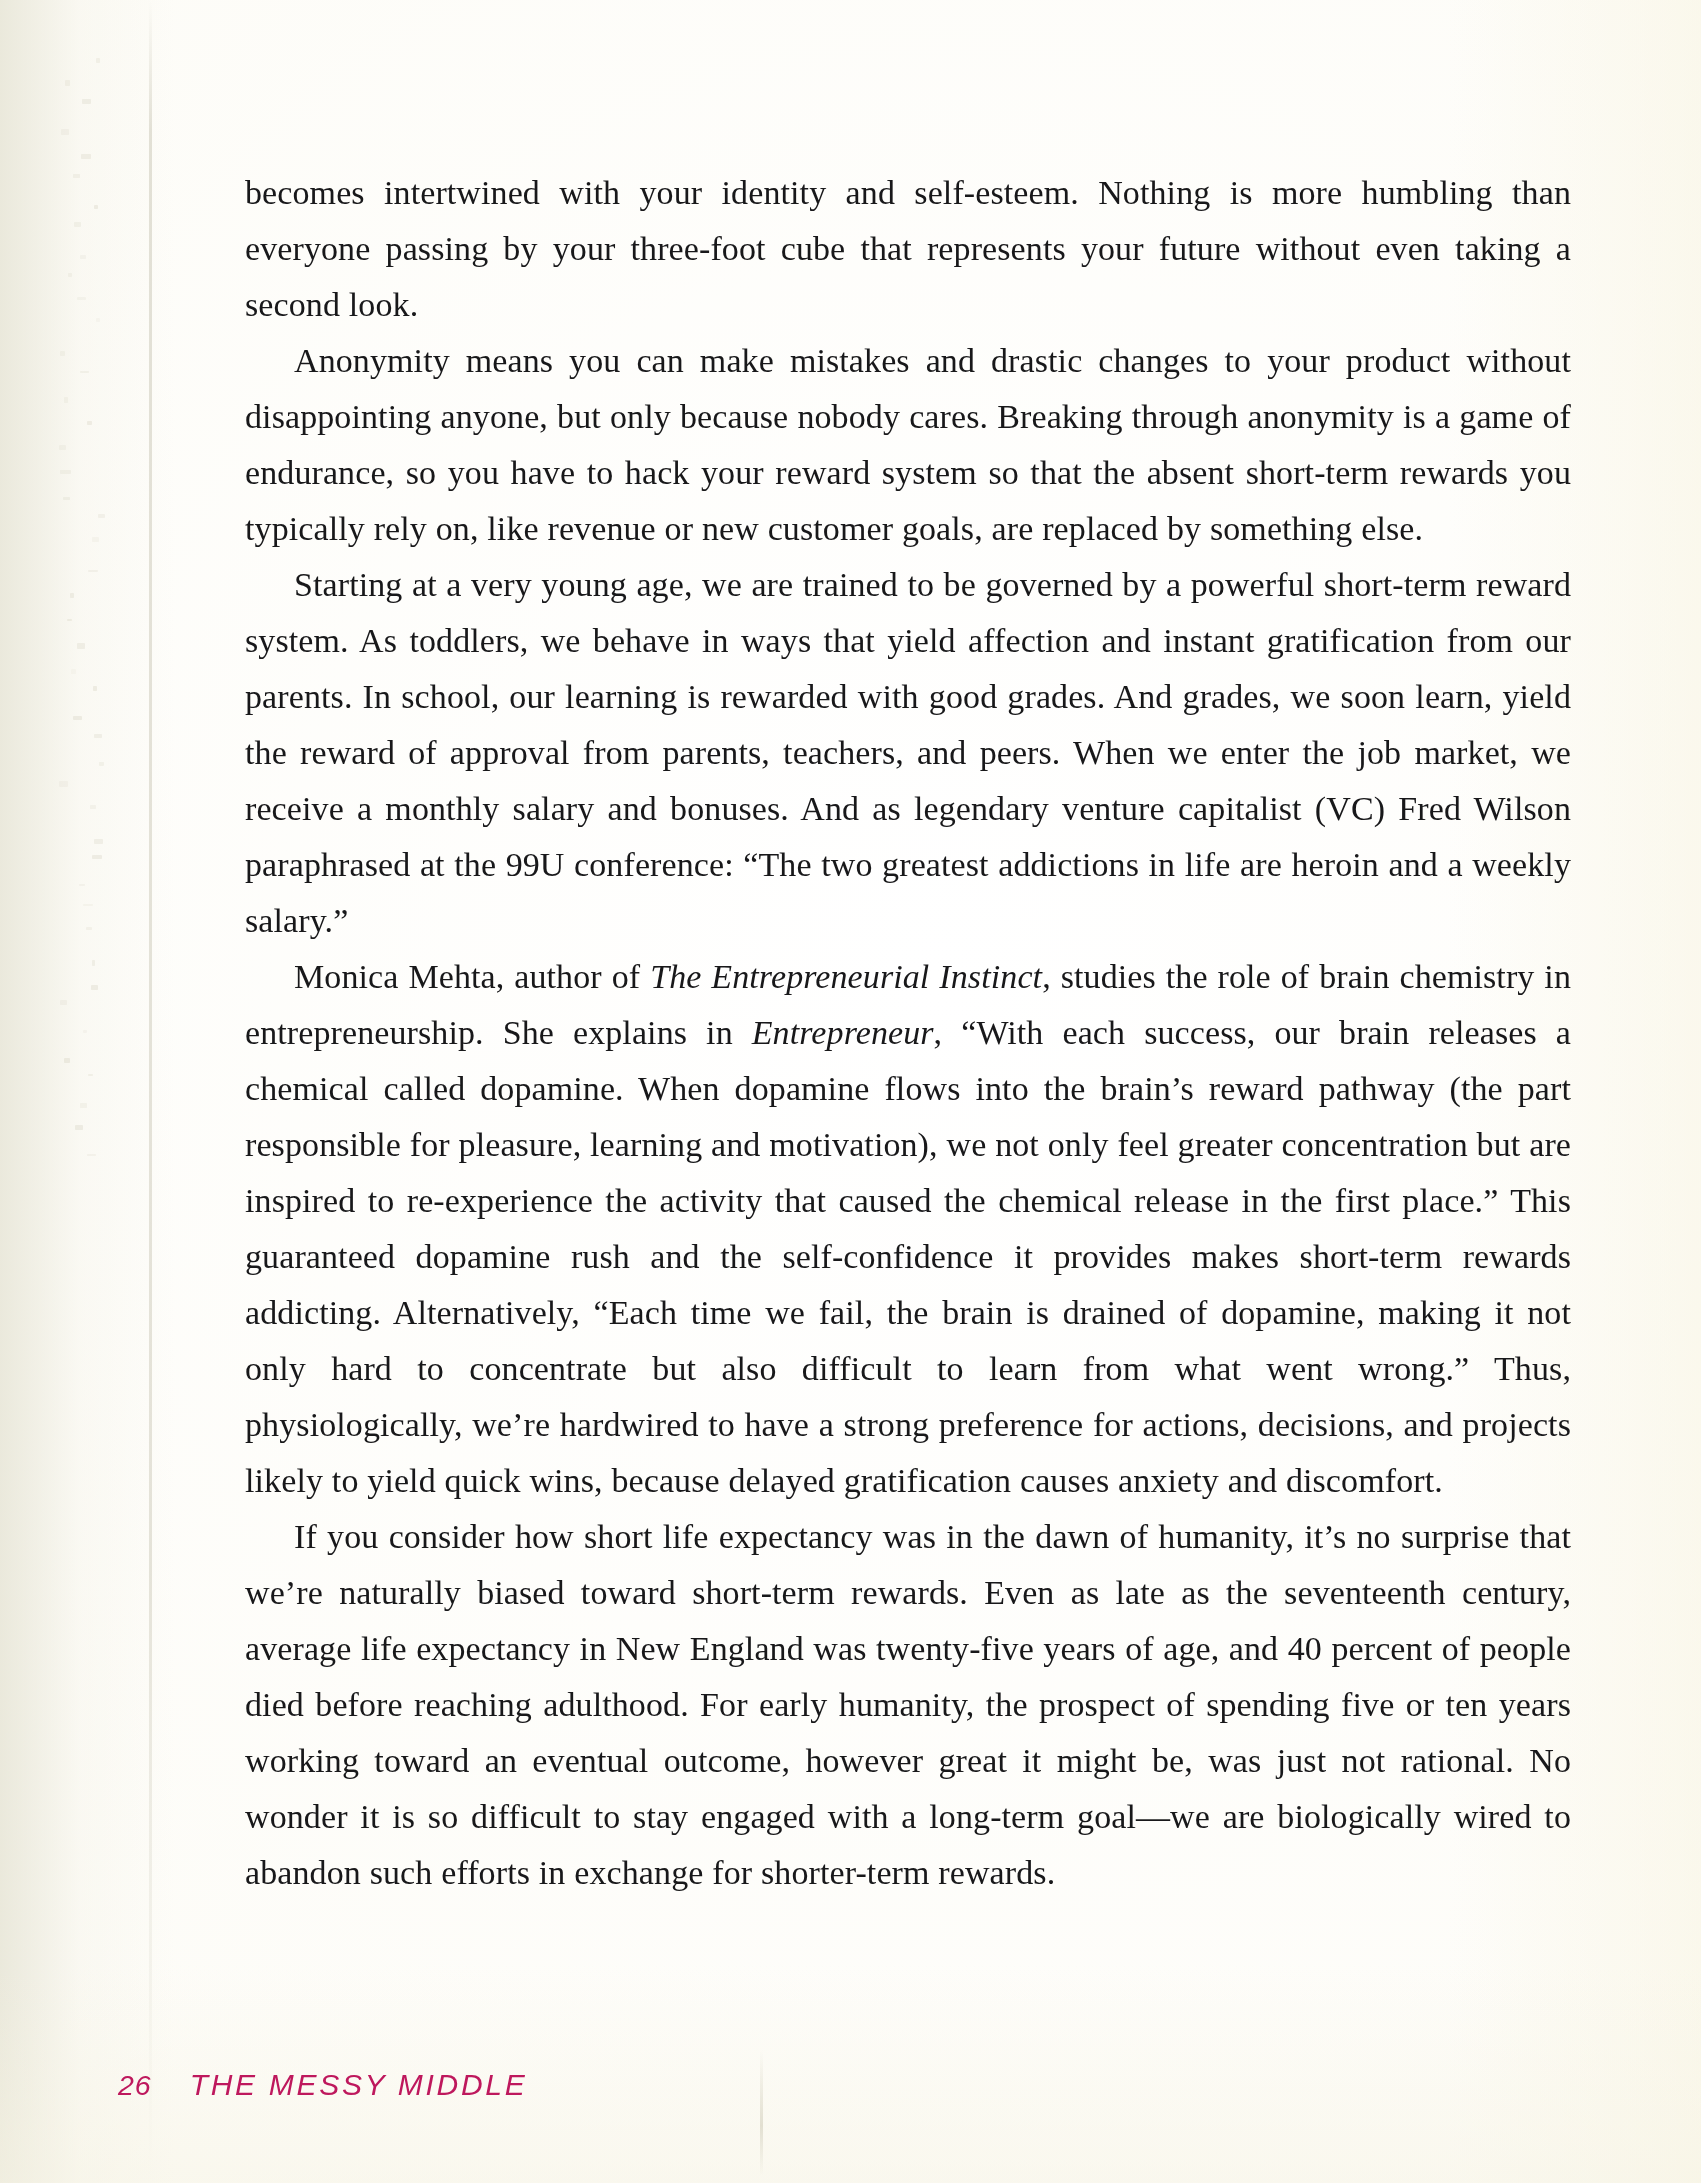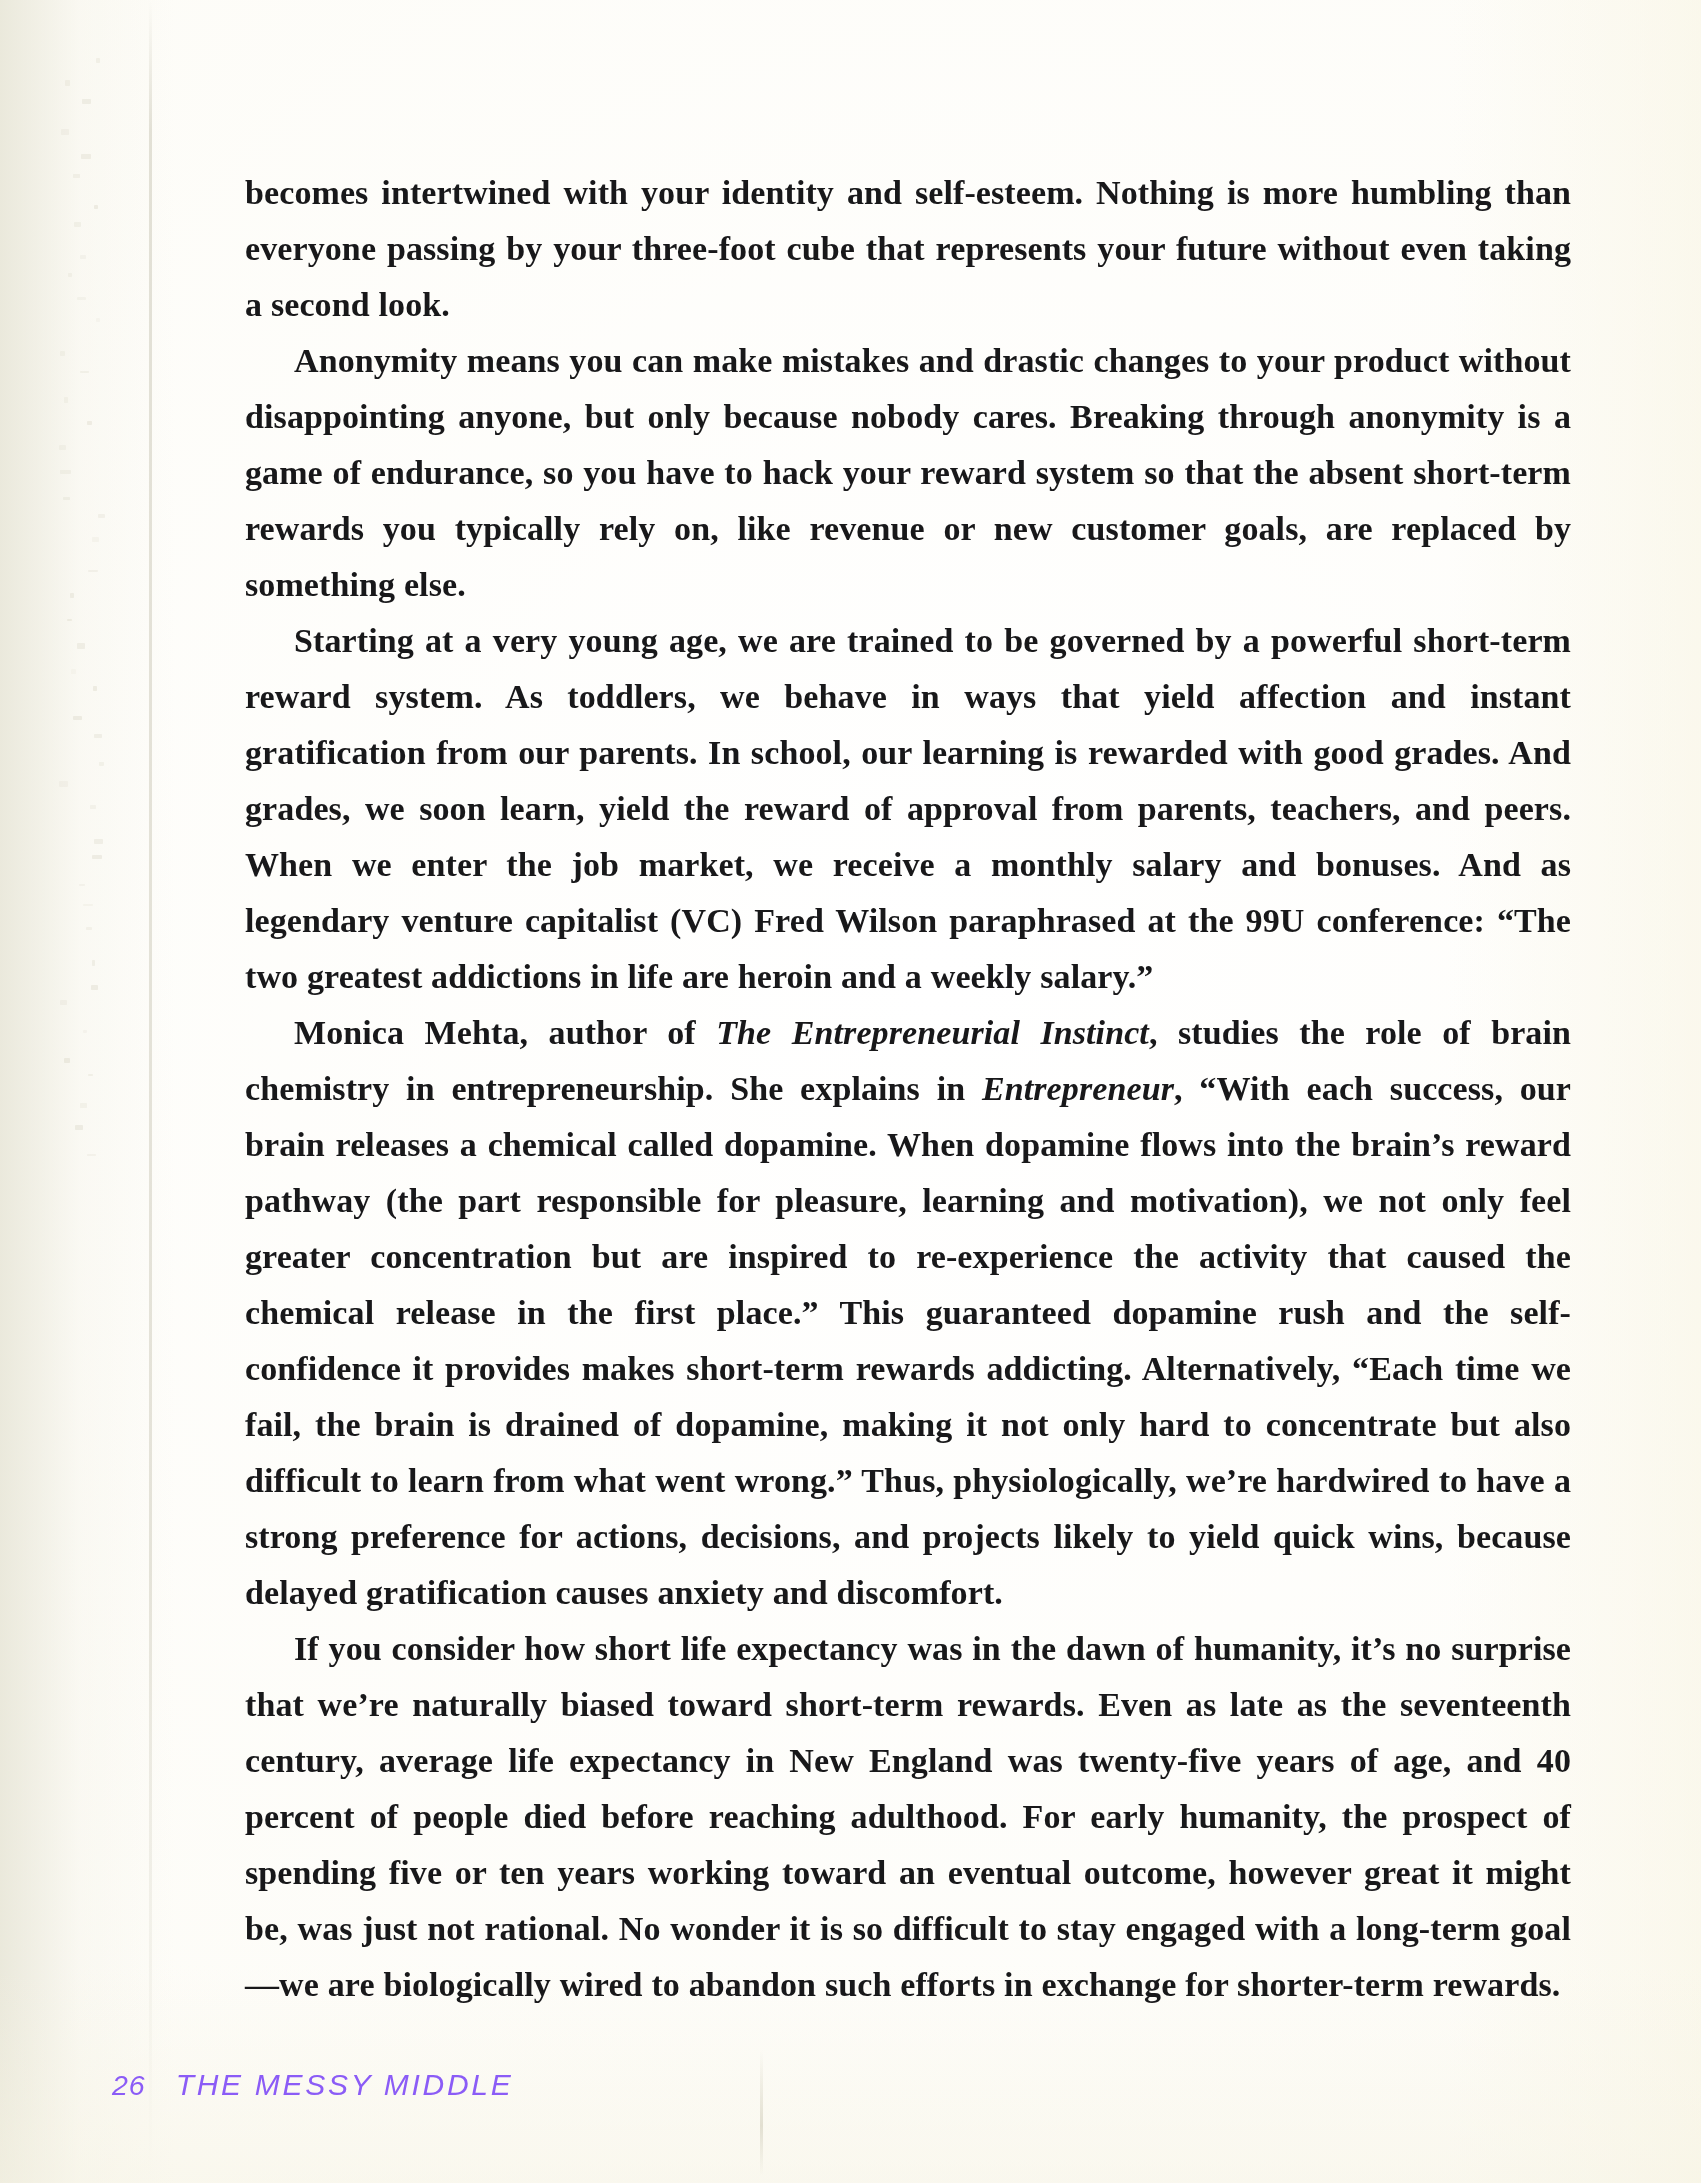--- a/index.html
+++ b/index.html
@@ -72,41 +72,40 @@
   }
   p.body-par {
     margin: 0;
     font-size: 34px;
     line-height: 56px;
     color: #18181a;
     text-align: justify;
     text-indent: 0;
     letter-spacing: 0.1px;
     word-spacing: 0.2px;
-    font-weight: bold;
     -webkit-font-smoothing: antialiased;
   }
   p.body-par.indented {
     text-indent: 49px;
   }
   p.body-par .em {
     font-style: italic;
   }
 
   
   .footer {
     position: absolute;
-    left: 112px;
+    left: 118px;
     bottom: 81px;
     display: flex;
     align-items: baseline;
-    gap: 30px;
+    gap: 38px;
     font-family: "Liberation Sans", "DejaVu Sans", sans-serif;
     font-style: italic;
-    color: #8b5cf6;
+    color: #be185d;
   }
   .footer-page-number {
     font-size: 28.5px;
     letter-spacing: 1px;
   }
   .footer-book-title {
     font-size: 30px;
     letter-spacing: 2.7px;
   }
   .footer-mark {

